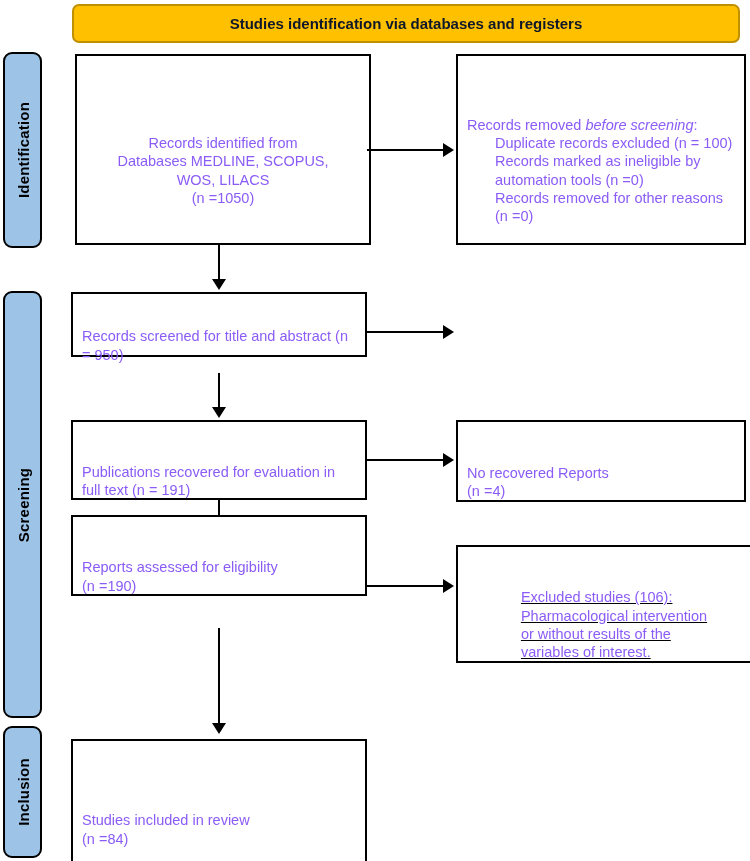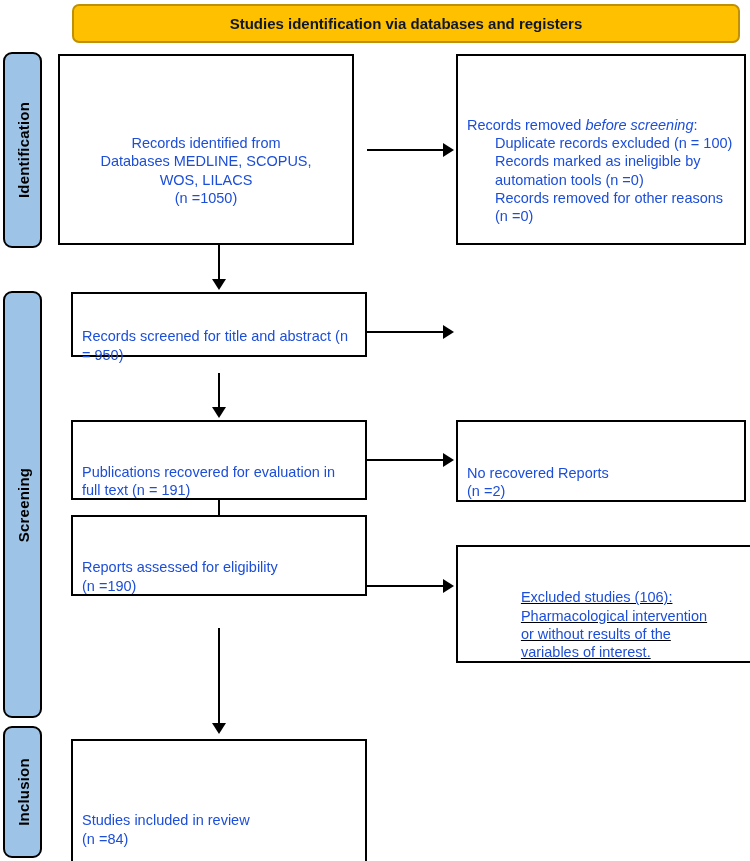--- a/index.html
+++ b/index.html
@@ -64,21 +64,21 @@
     border: 2px solid #000000;
     box-sizing: border-box;
     display: flex;
     flex-direction: column;
     justify-content: center;
     padding: 6px 9px;
   }
   .box-text {
     font-size: 14.5px;
     line-height: 1.26;
-    color: #1d4ed8;
+    color: #8b5cf6;
     white-space: pre-line;
     margin-top: 42px;
   }
   .align-center .box-text { text-align: center; }
   .align-left   .box-text { text-align: left; }
   .align-indent { align-items: center; }
   .align-indent .box-text { text-align: left; }
 
   .box-text .em { font-style: italic; }
   .box-text .sub {
@@ -126,21 +126,21 @@
   </div>
 
   <div class="stage-bar" style="left:3px; top:291px; width:39px; height:427px;">
     <span class="stage-text">Screening</span>
   </div>
 
   <div class="stage-bar" style="left:3px; top:726px; width:39px; height:132px;">
     <span class="stage-text">Inclusion</span>
   </div>
 
-  <div class="box align-center" style="left:58px; top:54px; width:296px; height:191px;">
+  <div class="box align-center" style="left:75px; top:54px; width:296px; height:191px;">
     <div class="box-text"><span>Records identified from</span><br><span>Databases MEDLINE, SCOPUS,</span><br><span>WOS, LILACS</span><br><span>(n =1050)</span></div>
   </div>
 
   <div class="box align-left" style="left:456px; top:54px; width:290px; height:191px;">
     <div class="box-text" style="text-indent:0;"><span><span>Records removed </span><span class="em">before screening</span><span>:</span></span><span class="sub">Duplicate records excluded (n = 100)</span><span class="sub">Records marked as ineligible by automation tools (n =0)</span><span class="sub">Records removed for other reasons (n =0)</span></div>
   </div>
 
   <div class="line-h" style="left:367px; top:149px; width:78px;"></div>
   <div class="arrow-right" style="left:443px; top:143px;"></div>
 
@@ -156,21 +156,21 @@
   <div class="arrow-right" style="left:443px; top:325px;"></div>
 
   <div class="line-v" style="left:218px; top:373px; height:36px;"></div>
   <div class="arrow-down" style="left:212px; top:407px;"></div>
 
   <div class="box align-left" style="left:71px; top:420px; width:296px; height:80px;justify-content:center;">
     <div class="box-text">Publications recovered for evaluation in full text (n = 191)</div>
   </div>
 
   <div class="box align-left" style="left:456px; top:420px; width:290px; height:82px;">
-    <div class="box-text"><span>No recovered Reports</span><br><span>(n =2)</span></div>
+    <div class="box-text"><span>No recovered Reports</span><br><span>(n =4)</span></div>
   </div>
 
   <div class="line-h" style="left:367px; top:459px; width:78px;"></div>
   <div class="arrow-right" style="left:443px; top:453px;"></div>
 
   <div class="line-v" style="left:218px; top:500px; height:34px;"></div>
   <div class="arrow-down" style="left:212px; top:532px;"></div>
 
   <div class="box align-left" style="left:71px; top:515px; width:296px; height:81px;">
     <div class="box-text"><span>Reports assessed for eligibility</span><br><span>(n =190)</span></div>

